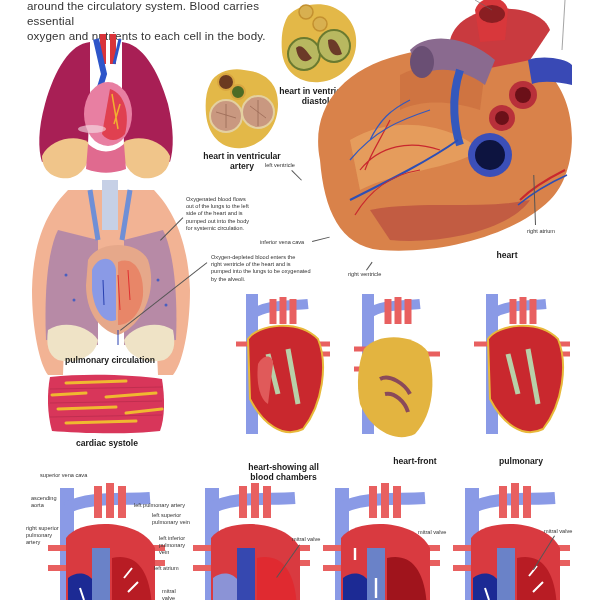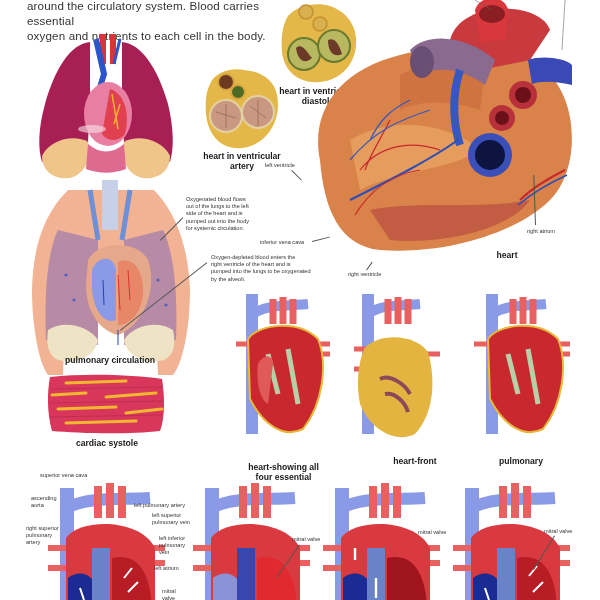--- a/index.html
+++ b/index.html
@@ -145,21 +145,21 @@
   <rect x="18" y="0" width="12" height="140" fill="#8a9ae6"></rect>
   <path d="M24 20 C40 10 60 12 80 10" stroke="#8a9ae6" stroke-width="10" fill="none"></path>
   <path d="M45 5 L45 30 M55 3 L55 30 M65 5 L65 30" stroke="#e86060" stroke-width="7"></path>
   <path d="M8 50 L28 50 M80 50 L102 50 M80 60 L102 60" stroke="#e86060" stroke-width="5"></path>
   <path d="M20 45 C30 30 70 25 90 45 C100 70 95 110 75 135 C55 145 35 130 22 105 Z" fill="#c9282e" stroke="#e8b83a" stroke-width="2"></path>
   <path d="M40 60 L50 100 M60 55 L70 110" stroke="#b8d0a8" stroke-width="5"></path>
   <path d="M30 70 C35 60 45 60 45 70 L40 110 C32 105 28 90 30 70 Z" fill="#e05a5a"></path>
 </svg>
 <div class="cap" style="left:236px;top:462px;width:95px">
   <div>heart-showing all</div>
-  <div>four essential</div>
+  <div>blood chambers</div>
 </div>
 
 <svg style="left:350px;top:294px" width="90" height="150" viewBox="0 0 90 150">
   <rect x="12" y="0" width="12" height="140" fill="#8a9ae6"></rect>
   <path d="M18 20 C32 10 50 12 70 10" stroke="#8a9ae6" stroke-width="10" fill="none"></path>
   <path d="M38 5 L38 30 M48 3 L48 30 M58 5 L58 30" stroke="#e86060" stroke-width="7"></path>
   <path d="M4 55 L20 55 M4 75 L20 75 M70 60 L90 60" stroke="#e86060" stroke-width="5"></path>
   <path d="M14 55 C28 38 65 40 78 58 C86 85 84 120 65 140 C45 150 20 135 10 110 C6 90 8 70 14 55 Z" fill="#e3b440"></path>
   <path d="M30 85 C40 80 55 90 60 100 M35 100 C45 98 55 108 58 118" stroke="#8a4a5a" stroke-width="4" fill="none"></path>
 </svg>

